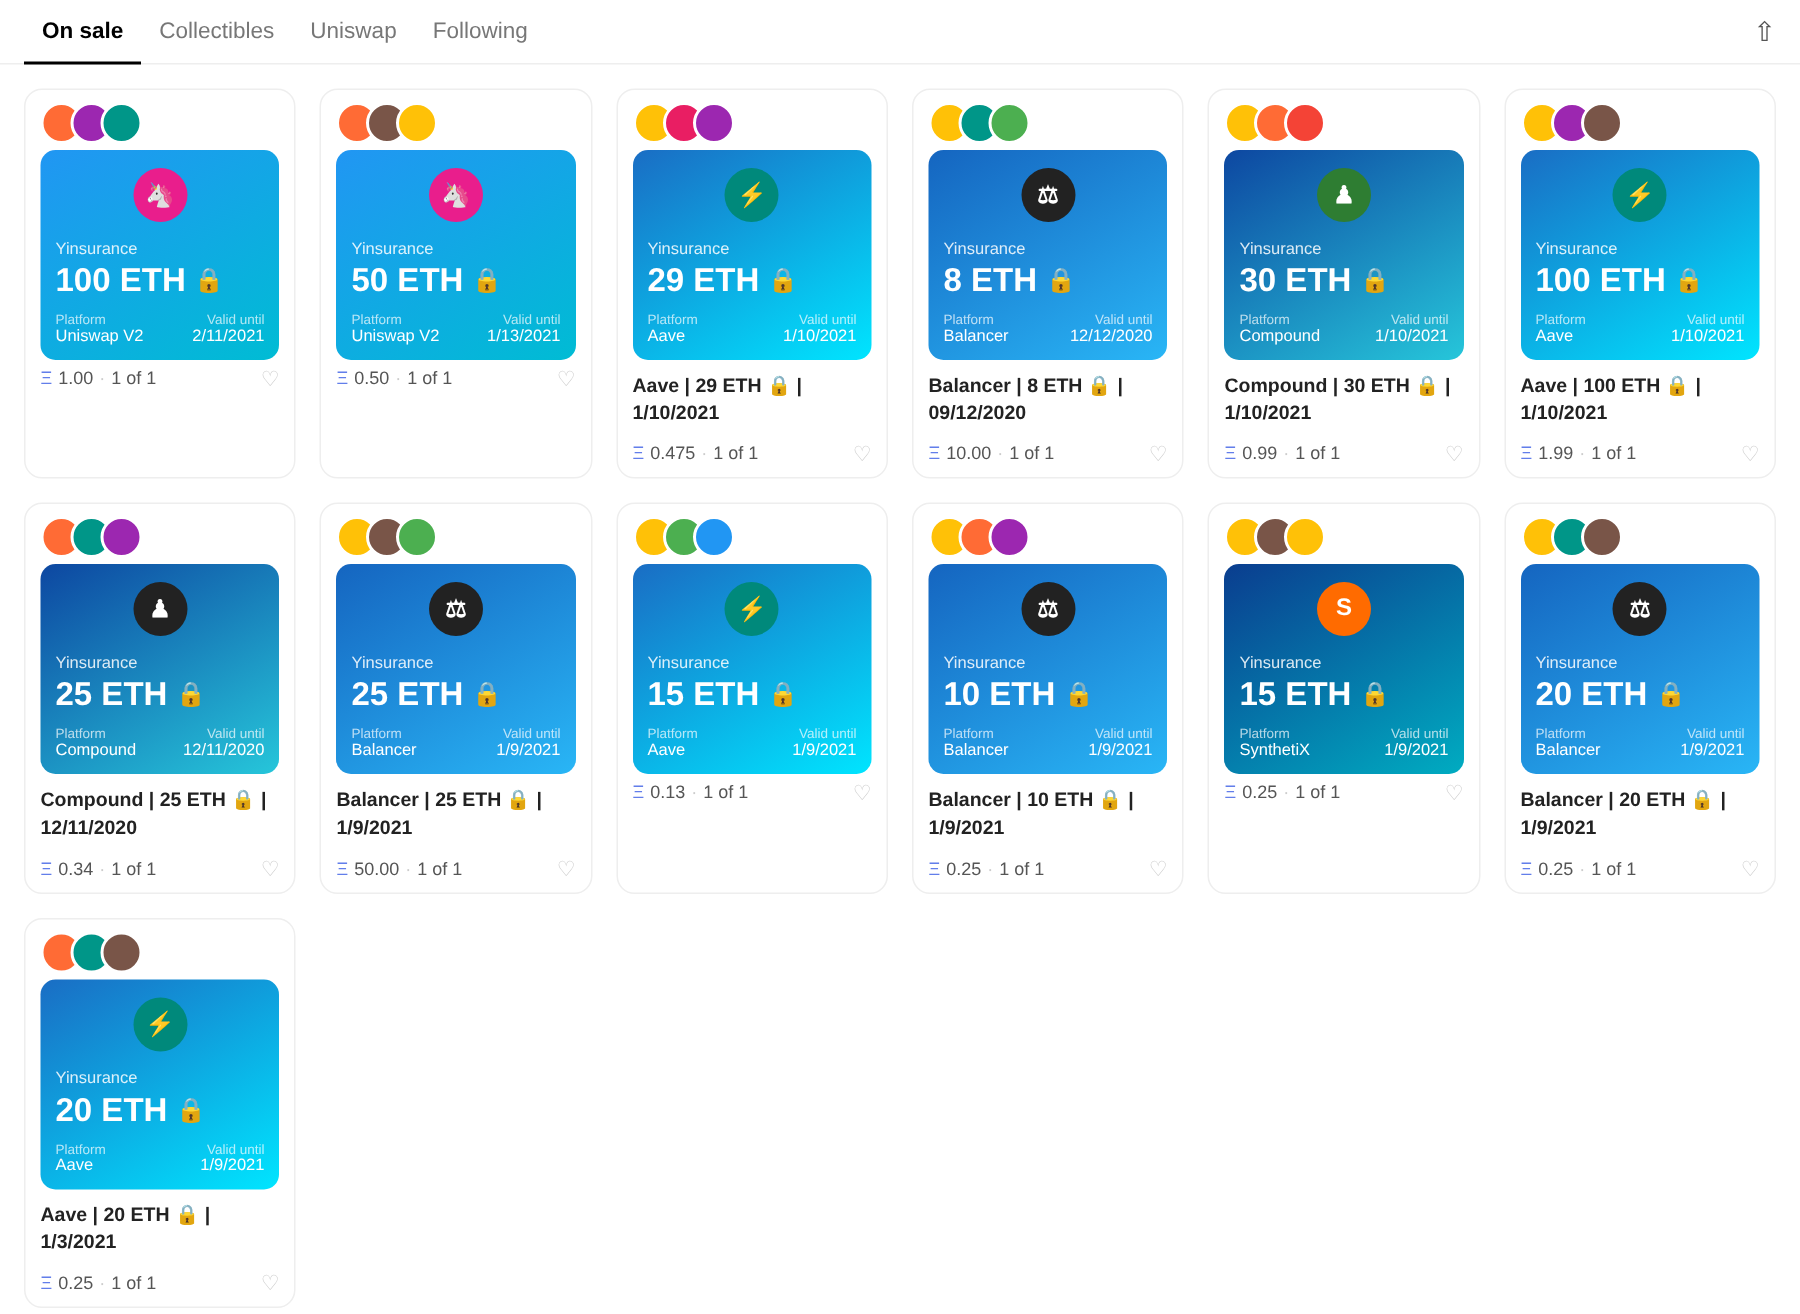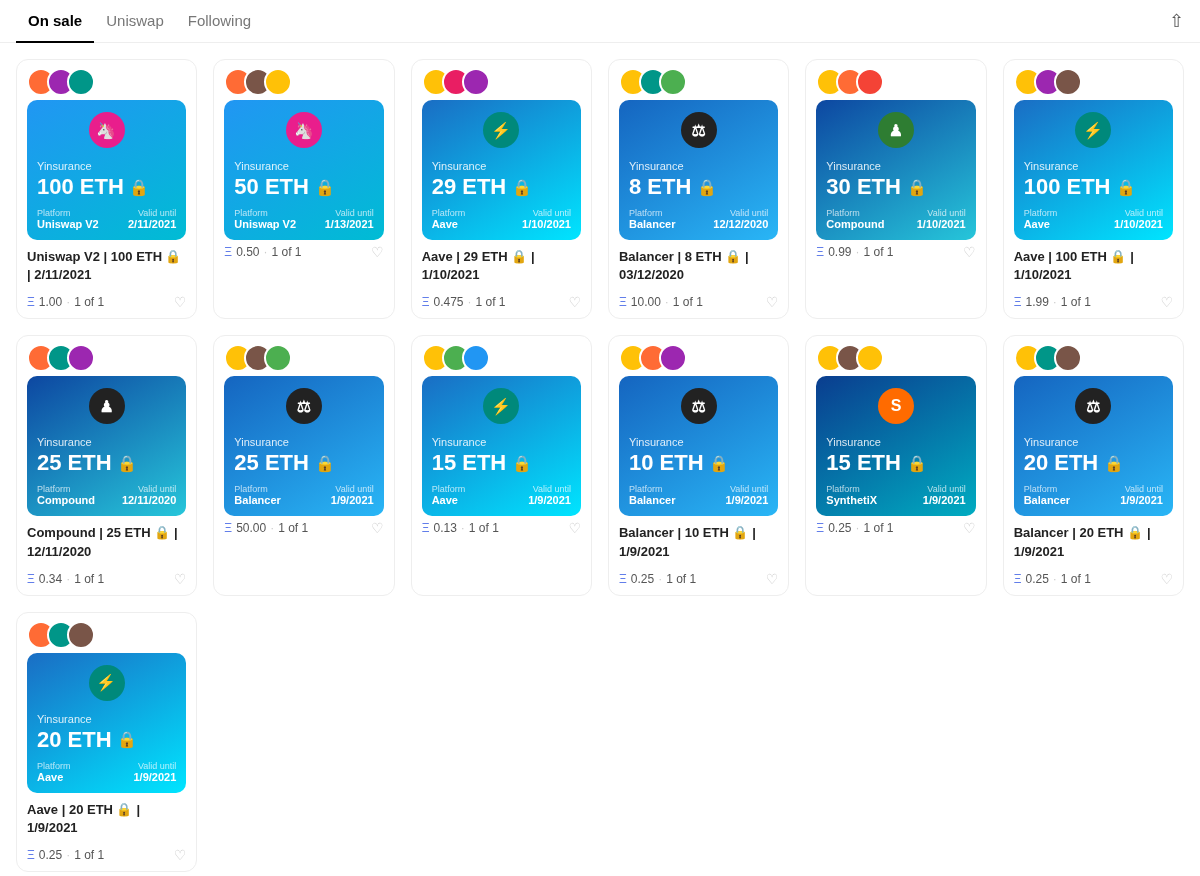--- a/index.html
+++ b/index.html
@@ -17,33 +17,34 @@
     .avatar { width: 28px; height: 28px; border-radius: 50%; border: 2px solid #fff; margin-left: -8px; display: inline-block; overflow: hidden; font-size: 10px; display: flex; align-items: center; justify-content: center; font-weight: bold; color: #fff; }
     .avatar:first-child { margin-left: 0; }
 
     .card-image { margin: 0 10px 0; border-radius: 10px; overflow: hidden; background: linear-gradient(135deg, #2196F3, #00BCD4); height: 140px; position: relative; display: flex; flex-direction: column; justify-content: flex-end; padding: 10px; }
 
     .yi-label { color: rgba(255,255,255,0.85); font-size: 11px; margin-bottom: 2px; }
     .eth-amount { color: #fff; font-size: 22px; font-weight: 700; display: flex; align-items: center; gap: 6px; }
     .card-meta { display: flex; justify-content: space-between; margin-top: 8px; }
     .meta-col { display: flex; flex-direction: column; }
     .meta-label { color: rgba(255,255,255,0.7); font-size: 9px; }
-    .meta-value { color: #fff; font-size: 11px; font-weight: 700; }
+    .meta-value { color: #fff; font-size: 11px; font-weight: 400; }
 
     .card-info { padding: 8px 10px 6px; }
     .card-title { font-size: 13px; font-weight: 600; color: #222; line-height: 1.4; }
     .card-footer { display: flex; align-items: center; justify-content: space-between; padding: 4px 10px 8px; }
     .card-price { display: flex; align-items: center; gap: 4px; font-size: 12px; color: #555; }
     .heart-btn { background: none; border: none; cursor: pointer; color: #ccc; font-size: 14px; }
   </style>
 </head>
 <body>
 
 <div class="tabs">
   <div class="tab active">On sale</div>
+  <div class="tab">Collectibles</div>
   <div class="tab">Uniswap</div>
   <div class="tab">Following</div>
   <button class="share-btn">⇧</button>
 </div>
 
 <div class="grid" id="cards-grid">
     <div class="card">
       <div class="card-avatars">
         <div class="avatar" style="background: rgb(255, 107, 53);"></div>
         <div class="avatar" style="background: rgb(156, 39, 176);"></div>
@@ -57,23 +58,20 @@
           <div class="meta-col">
             <div class="meta-label">Platform</div>
             <div class="meta-value">Uniswap V2</div>
           </div>
           <div class="meta-col" style="text-align: right;">
             <div class="meta-label">Valid until</div>
             <div class="meta-value">2/11/2021</div>
           </div>
         </div>
       </div>
-      <div class="card-info">
-        <div class="card-title">Uniswap V2 | 100 ETH 🔒 | 2/11/2021</div>
-      </div>
       <div class="card-footer">
         <div class="card-price"><span style="color:#627eea">Ξ</span> 1.00 <span style="color:#ccc">·</span> 1 of 1</div>
         <button class="heart-btn">♡</button>
       </div>
     </div>
     <div class="card">
       <div class="card-avatars">
         <div class="avatar" style="background: rgb(255, 107, 53);"></div>
         <div class="avatar" style="background: rgb(121, 85, 72);"></div>
         <div class="avatar" style="background: rgb(255, 193, 7);"></div>
@@ -142,21 +140,21 @@
             <div class="meta-label">Platform</div>
             <div class="meta-value">Balancer</div>
           </div>
           <div class="meta-col" style="text-align: right;">
             <div class="meta-label">Valid until</div>
             <div class="meta-value">12/12/2020</div>
           </div>
         </div>
       </div>
       <div class="card-info">
-        <div class="card-title">Balancer | 8 ETH 🔒 | 03/12/2020</div>
+        <div class="card-title">Balancer | 8 ETH 🔒 | 09/12/2020</div>
       </div>
       <div class="card-footer">
         <div class="card-price"><span style="color:#627eea">Ξ</span> 10.00 <span style="color:#ccc">·</span> 1 of 1</div>
         <button class="heart-btn">♡</button>
       </div>
     </div>
     <div class="card">
       <div class="card-avatars">
         <div class="avatar" style="background: rgb(255, 193, 7);"></div>
         <div class="avatar" style="background: rgb(255, 107, 53);"></div>
@@ -170,20 +168,23 @@
           <div class="meta-col">
             <div class="meta-label">Platform</div>
             <div class="meta-value">Compound</div>
           </div>
           <div class="meta-col" style="text-align: right;">
             <div class="meta-label">Valid until</div>
             <div class="meta-value">1/10/2021</div>
           </div>
         </div>
       </div>
+      <div class="card-info">
+        <div class="card-title">Compound | 30 ETH 🔒 | 1/10/2021</div>
+      </div>
       <div class="card-footer">
         <div class="card-price"><span style="color:#627eea">Ξ</span> 0.99 <span style="color:#ccc">·</span> 1 of 1</div>
         <button class="heart-btn">♡</button>
       </div>
     </div>
     <div class="card">
       <div class="card-avatars">
         <div class="avatar" style="background: rgb(255, 193, 7);"></div>
         <div class="avatar" style="background: rgb(156, 39, 176);"></div>
         <div class="avatar" style="background: rgb(121, 85, 72);"></div>
@@ -254,20 +255,23 @@
           <div class="meta-col">
             <div class="meta-label">Platform</div>
             <div class="meta-value">Balancer</div>
           </div>
           <div class="meta-col" style="text-align: right;">
             <div class="meta-label">Valid until</div>
             <div class="meta-value">1/9/2021</div>
           </div>
         </div>
       </div>
+      <div class="card-info">
+        <div class="card-title">Balancer | 25 ETH 🔒 | 1/9/2021</div>
+      </div>
       <div class="card-footer">
         <div class="card-price"><span style="color:#627eea">Ξ</span> 50.00 <span style="color:#ccc">·</span> 1 of 1</div>
         <button class="heart-btn">♡</button>
       </div>
     </div>
     <div class="card">
       <div class="card-avatars">
         <div class="avatar" style="background: rgb(255, 193, 7);"></div>
         <div class="avatar" style="background: rgb(76, 175, 80);"></div>
         <div class="avatar" style="background: rgb(33, 150, 243);"></div>
@@ -391,20 +395,20 @@
             <div class="meta-label">Platform</div>
             <div class="meta-value">Aave</div>
           </div>
           <div class="meta-col" style="text-align: right;">
             <div class="meta-label">Valid until</div>
             <div class="meta-value">1/9/2021</div>
           </div>
         </div>
       </div>
       <div class="card-info">
-        <div class="card-title">Aave | 20 ETH 🔒 | 1/9/2021</div>
+        <div class="card-title">Aave | 20 ETH 🔒 | 1/3/2021</div>
       </div>
       <div class="card-footer">
         <div class="card-price"><span style="color:#627eea">Ξ</span> 0.25 <span style="color:#ccc">·</span> 1 of 1</div>
         <button class="heart-btn">♡</button>
       </div>
     </div>
   </div>
 
 </body></html>

